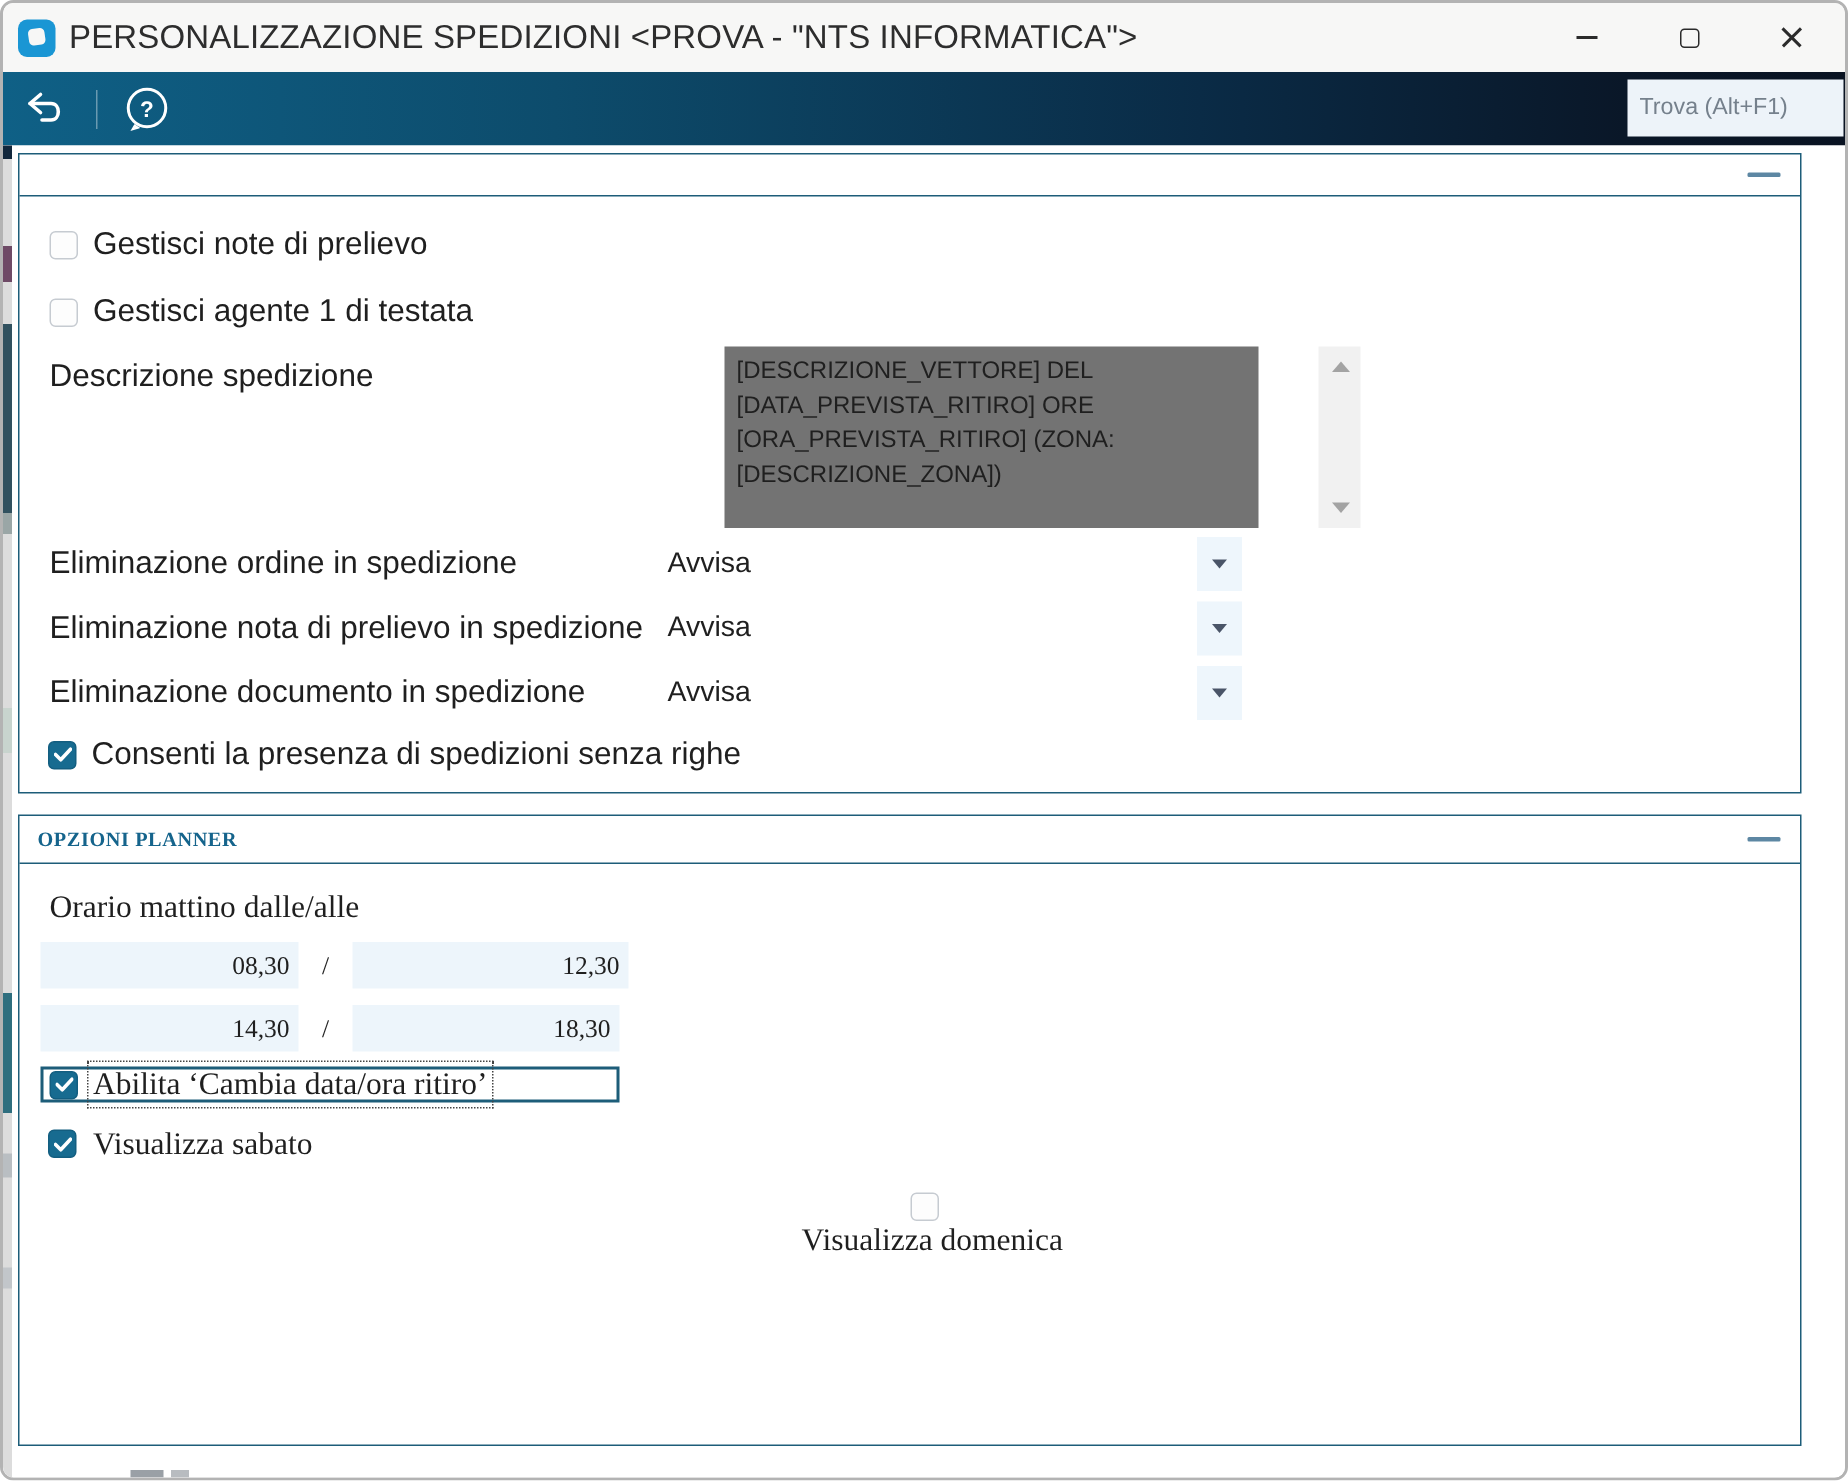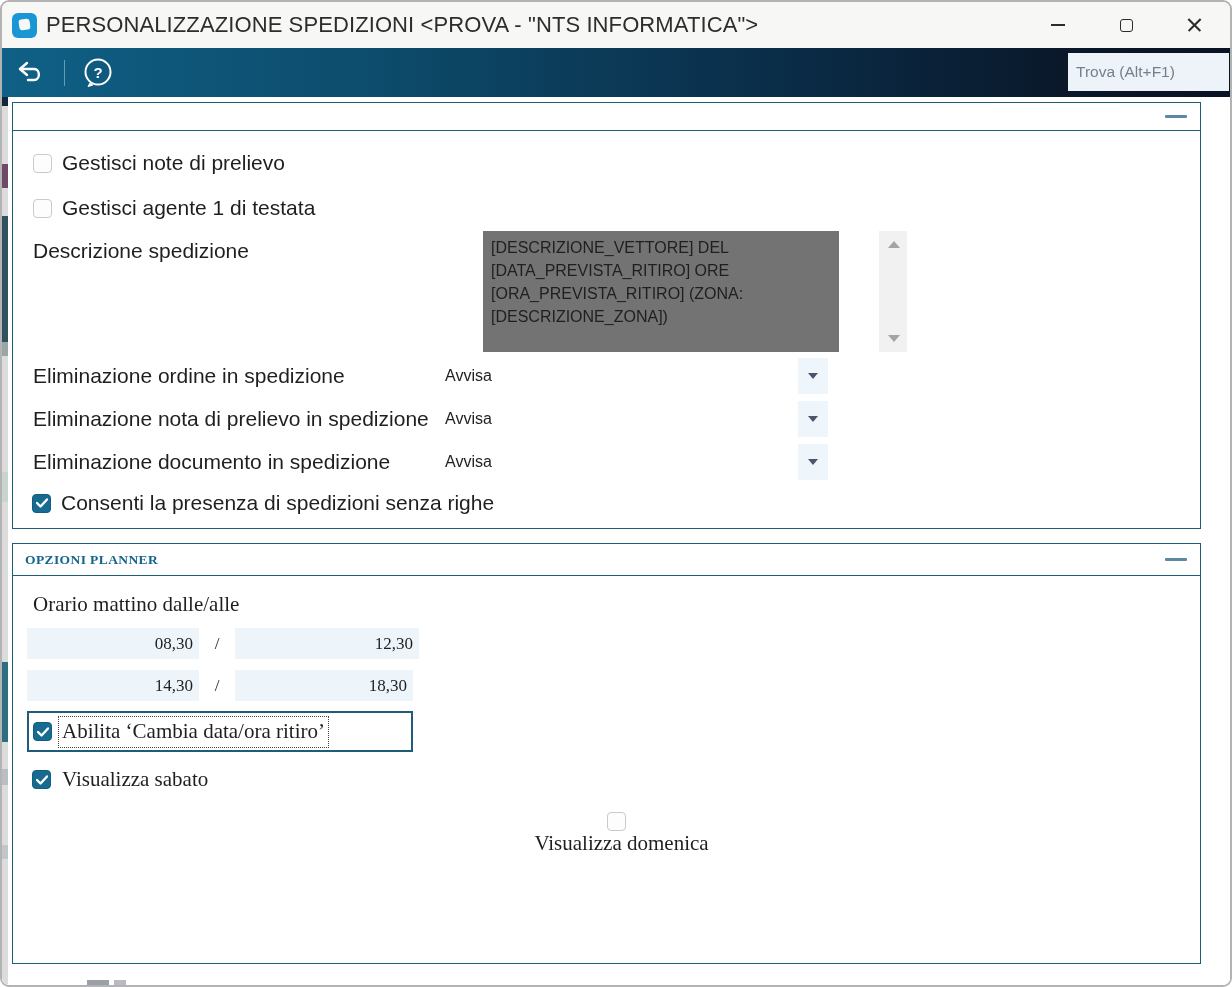--- a/index.html
+++ b/index.html
@@ -56,21 +56,21 @@
   
   .ribbon {
     height: 49px;
     background: linear-gradient(to right, #0f6086 0%, #0d4c6c 30%, #0a2b46 65%, #0a1728 88%, #091322 100%);
     display: flex; align-items: center; position: relative;
   }
   .ribbon-btn { display: flex; align-items: center; justify-content: center; height: 100%; cursor: default; }
   .ribbon-sep { width: 1px; height: 26px; background: rgba(255,255,255,.38); margin: 0 9px 0 6px; }
   .find-box {
     position: absolute; top: 5px; right: 1px;
-    width: 161px; height: 38px;
+    width: 144px; height: 38px;
     background: #edf3f9; border: none; outline: none;
     font-family: "Liberation Sans", sans-serif;
     font-size: 15.5px; color: #4b5663; padding: 0 8px;
   }
   .find-box::placeholder { color: #75808c; opacity: 1; }
 
   
   .content { position: relative; height: 888px; background: #ffffff; }
 
   
@@ -111,35 +111,35 @@
     font-size: 16px; line-height: 23px; color: #1f1f1f;
     padding: 5px 8px; overflow: hidden; word-wrap: break-word;
   }
   .scrollbar {
     width: 28px; height: 121px; background: #f1f1f1; position: relative; flex: none;
   }
   .sb-arrow { position: absolute; left: 9px; width: 0; height: 0; border-left: 6px solid transparent; border-right: 6px solid transparent; }
   .sb-up   { top: 10px; border-bottom: 7px solid #a3a3a3; }
   .sb-down { bottom: 10px; border-top: 7px solid #a3a3a3; }
 
-  .dd-value { width: 355px; font-size: 16px; color: #1f1f1f; padding-left: 2px; }
+  .dd-value { width: 355px; font-size: 19px; color: #1f1f1f; padding-left: 2px; }
   .dd-btn {
     width: 30px; height: 36px; background: #eef6fc; flex: none;
     display: flex; align-items: center; justify-content: center; cursor: default;
   }
   .dd-caret { width: 0; height: 0; border-left: 5px solid transparent; border-right: 5px solid transparent; border-top: 6px solid #4a5568; }
 
   .time-field {
     height: 31px; background: #edf5fb; font-size: 17px; color: #1f1f1f;
     display: flex; align-items: center; justify-content: flex-end; padding-right: 6px;
   }
   .slash { width: 36px; text-align: center; font-size: 17px; color: #1f1f1f; }
 
   .focus-row {
-    margin: 10px 0 0 14px; width: 386px; height: 41px;
+    margin: 10px 0 0 14px; width: 386px; height: 24px;
     border: 2px solid #1d5d79; display: flex; align-items: center;
     padding-left: 4px; background: #ffffff;
   }
   .focus-row .lbl { outline: 1px dotted #444; padding: 2px 3px 3px 3px; margin-left: 7px; }
 
   
   .bottom-frag { position: absolute; height: 5px; }
 </style>
 </head>
 <body>

